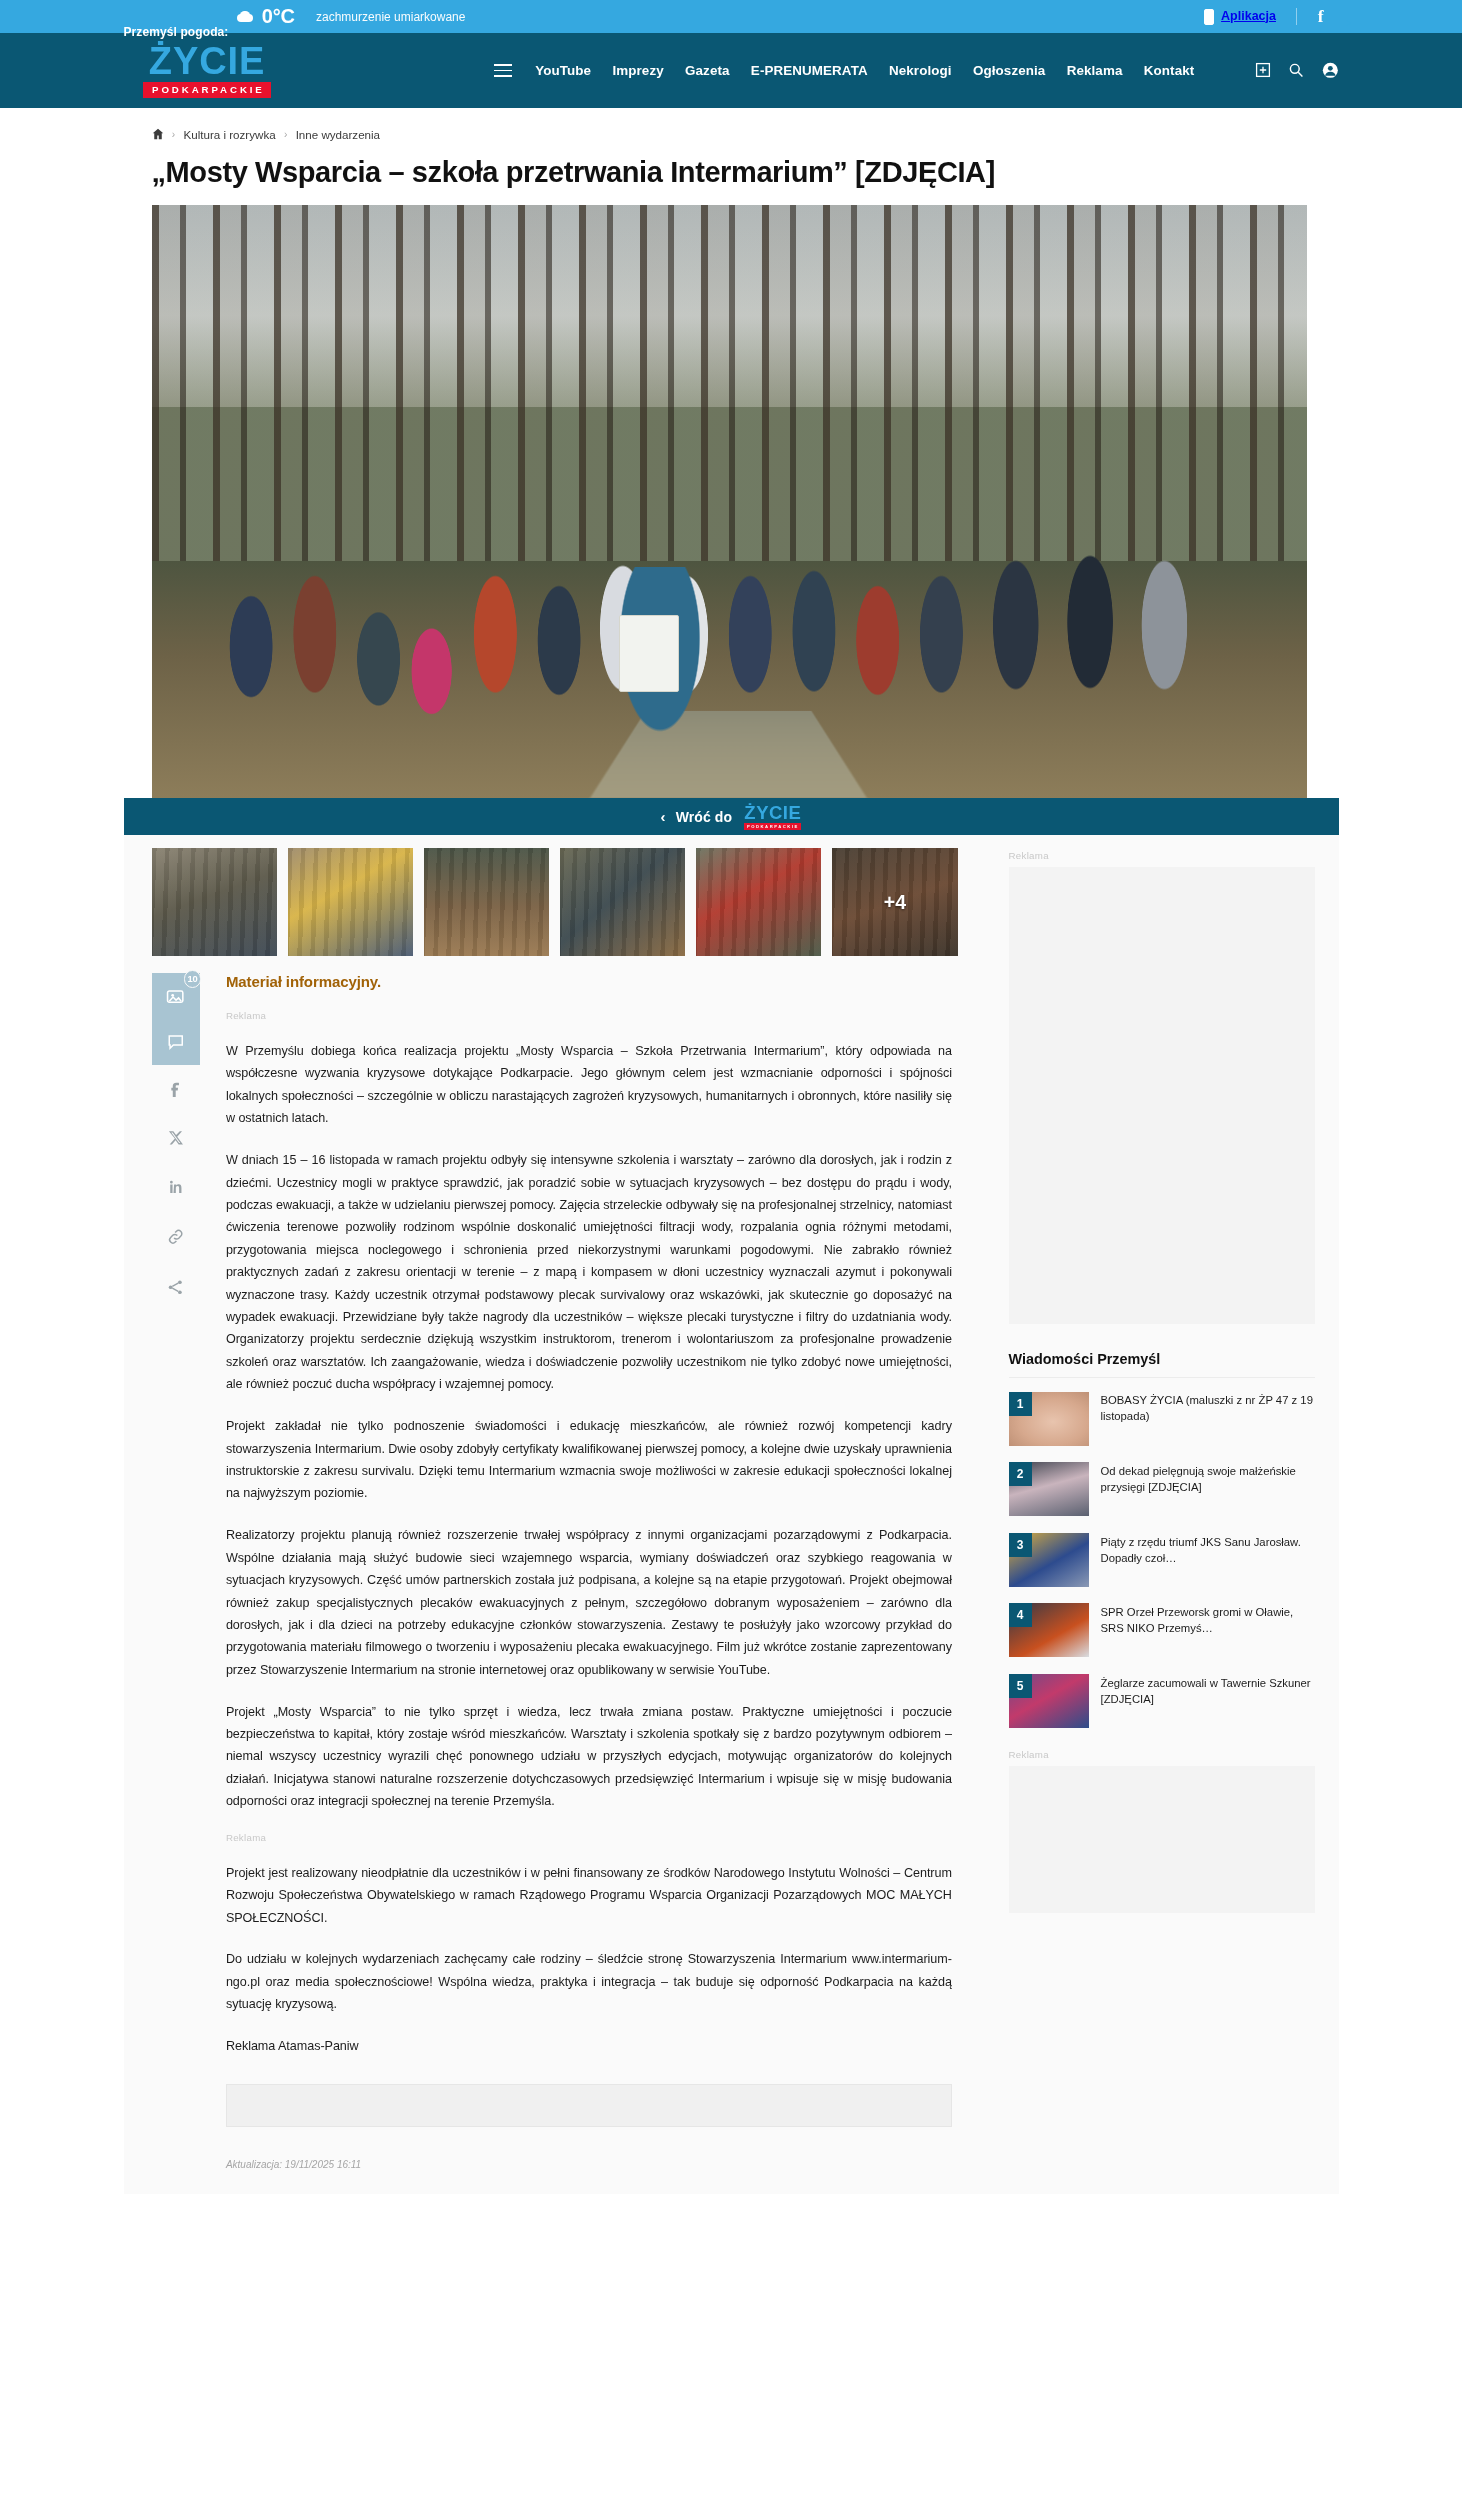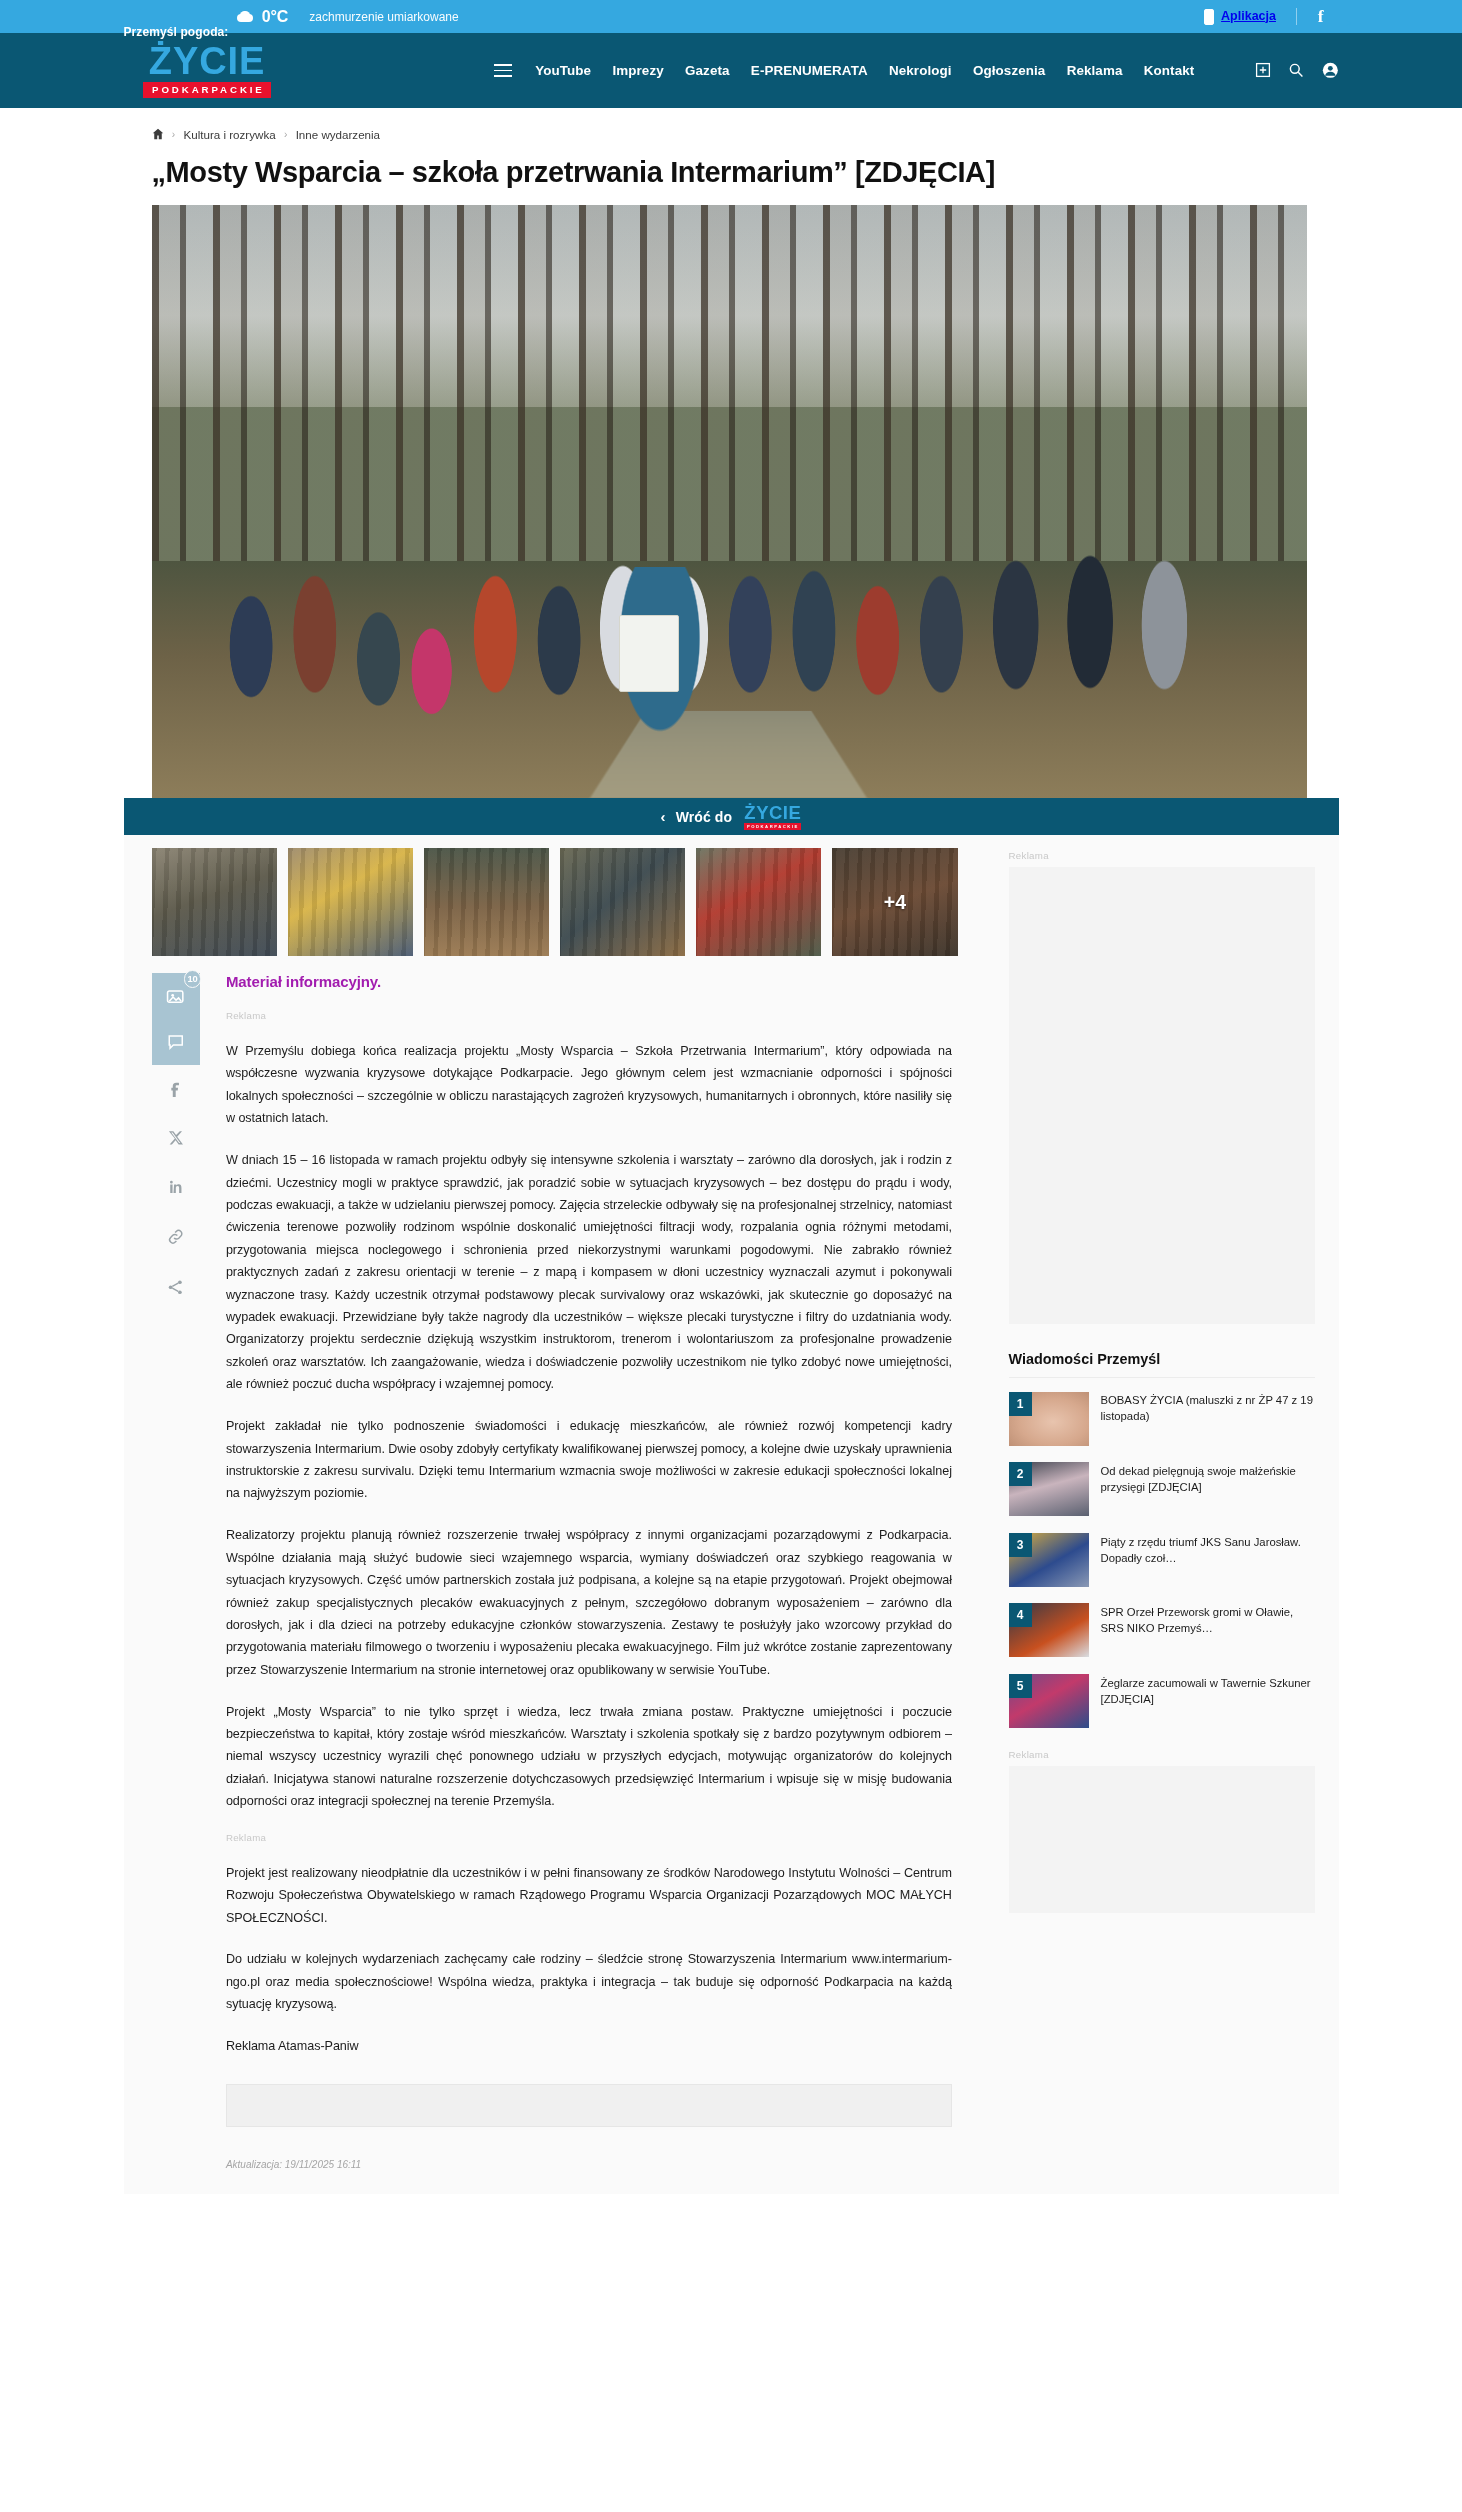--- a/index.html
+++ b/index.html
@@ -33,21 +33,21 @@
   .weather-label { font-weight: 600; letter-spacing: 0.1px; font-size: 12px; margin-top: 31px; }
   .cloud-icon { display:inline-block; width: 16.7px; height: 10.2px; position: relative; }
   .cloud-icon::before {
     content: ""; position: absolute; left: 0; bottom: 0;
     width: 16.7px; height: 7.4px; background: #fff; border-radius: 4.6px;
   }
   .cloud-icon::after {
     content: ""; position: absolute; left: 3.7px; top: 0;
     width: 9.3px; height: 8.3px; background: #fff; border-radius: 50%;
   }
-  .weather-temp { font-weight: 800; font-size: 16px; letter-spacing: -0.2px; }
+  .weather-temp { font-weight: 800; font-size: 20px; letter-spacing: -0.2px; }
   .weather-desc { font-size: 12px; margin-left: 13px; opacity: .97; }
   .topbar-right { margin-left: auto; display: flex; align-items: center; gap: 0; }
   .app-link { display: flex; gap: 7.4px; font-weight: 700; font-size: 12.5px; padding-right: 20.4px; }
   .phone-icon {
     width: 10.2px; height: 16px; border: 1.9px solid #fff; border-radius: 1.9px;
     background: #fff; display:inline-block;
   }
   .tb-divider { width: 0.9px; height: 16.7px; background: rgba(255,255,255,.45); }
   .social-top { display: flex; align-items: center; gap: 15px; padding-left: 20.4px; }
   .fb-glyph { font-family: "Liberation Serif", serif; font-weight: 700; font-size: 17.6px; line-height: 1; }
@@ -226,21 +226,21 @@
   .rail-badge {
     position:absolute; top:-2.8px; right:-1.9px; background:#a8c4d2; color:#fff;
     font-size: 9.3px; font-weight:700; border-radius: 50%;
     width: 17.6px; height: 17.6px; display:flex; align-items:center; justify-content:center;
     border: 1.9px solid #fafafa;
   }
   .rail-btn svg { display:block; }
 
   .article { flex: 1; padding-left: 7.4px; padding-right: 5.6px; }
   .article h2.lead {
-    font-size: 15px; font-weight: 800; color:#a21caf; margin-bottom: 20.4px; letter-spacing:-0.1px;
+    font-size: 15px; font-weight: 800; color:#a16207; margin-bottom: 20.4px; letter-spacing:-0.1px;
   }
   .reklama-label { color:#c8c8c8; font-size: 9.7px; letter-spacing:0.3px; margin: 3.7px 0 5.6px 0; }
   .article p {
     font-size: 12.6px; line-height: 1.78; color:#1c1c1c; text-align: justify;
     margin-bottom: 19.5px; letter-spacing: -0.05px;
   }
   .article p.noj { text-align: left; }
   .ad-slot-inline { height: 13px; }
   .ad-box-bottom {
     margin: 26px 0 0 0; height: 43px; background:#f0f0f0; border:0.9px solid #e6e6e6;

